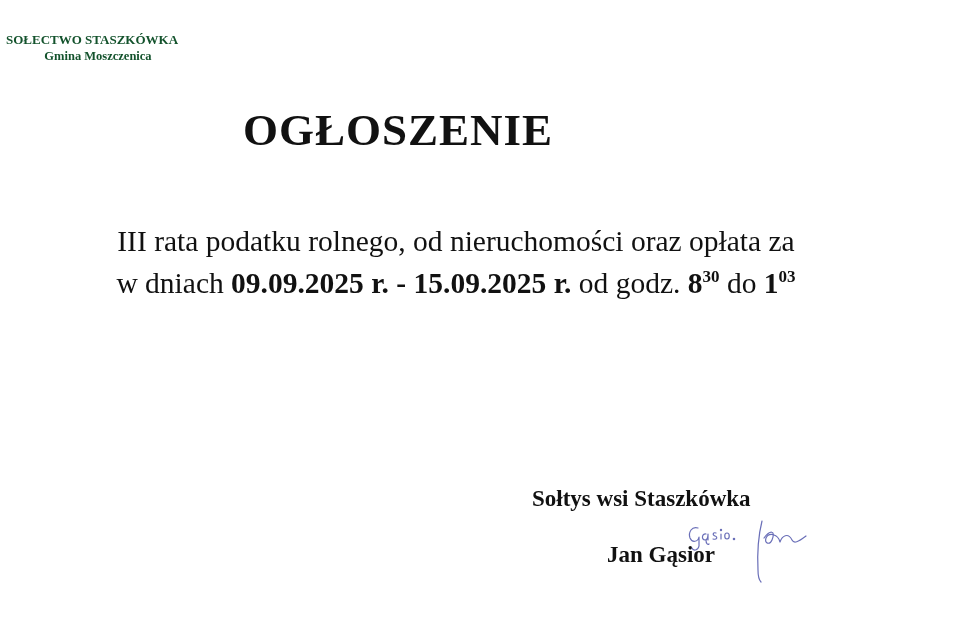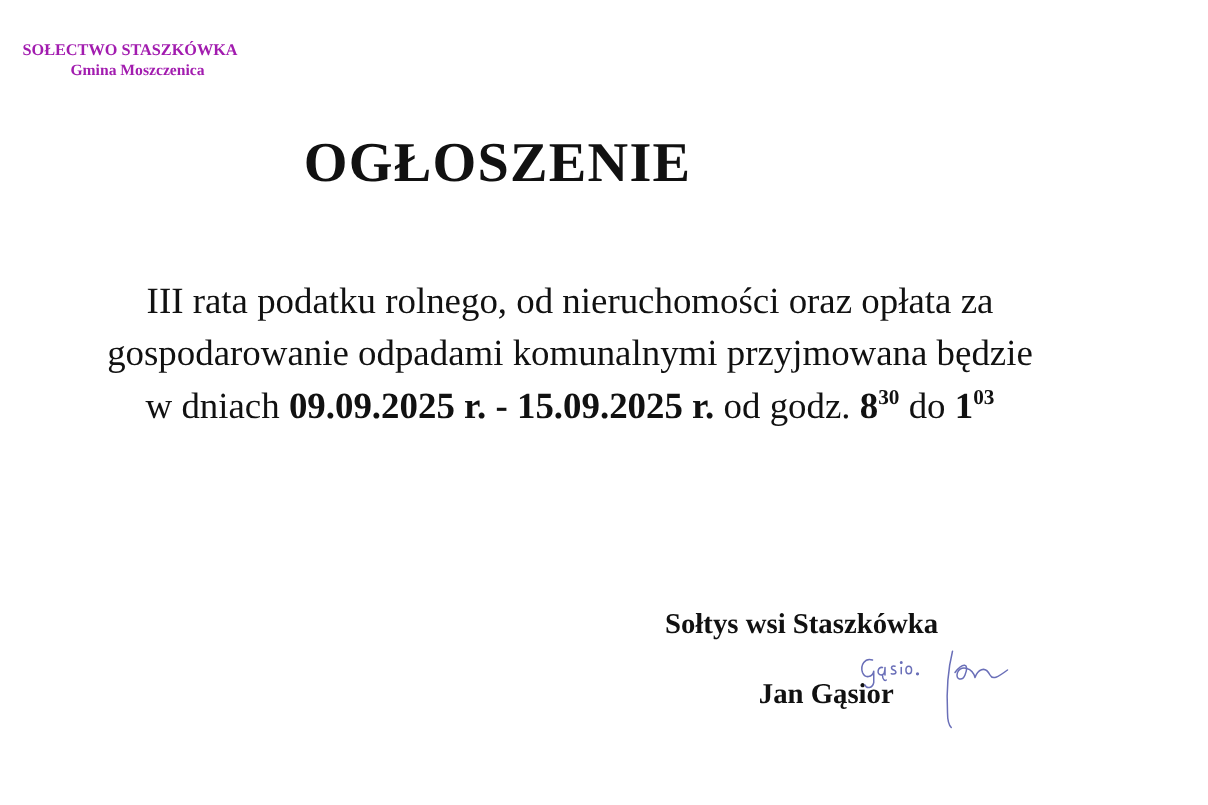--- a/index.html
+++ b/index.html
@@ -13,25 +13,24 @@
       position: relative;
       overflow: hidden;
       font-family: "Liberation Serif", "DejaVu Serif", serif;
       color: #111111;
     }
     .header {
       position: absolute;
       left: 6px;
       top: 31px;
       width: 190px;
-      color: #a21caf;
+      color: #14532d;
       font-weight: bold;
       text-align: center;
       line-height: 17px;
-      margin-left: 12px;
     }
     .header .org {
       font-size: 13px;
       letter-spacing: 0px;
       display: block;
       text-align: left;
     }
     .header .commune {
       font-size: 12.5px;
       display: block;
@@ -100,21 +99,20 @@
 
 <div class="header">
   <span class="org">SOŁECTWO STASZKÓWKA</span>
   <span class="commune">Gmina Moszczenica</span>
 </div>
 
 <h1 class="title">OGŁOSZENIE</h1>
 
 <div class="body-text">
   <span class="line">III rata podatku rolnego, od nieruchomości oraz opłata za</span>
-  <span class="line">gospodarowanie odpadami komunalnymi przyjmowana będzie</span>
   <span class="line"><span>w dniach </span><b>09.09.2025 r. - 15.09.2025 r.</b><span> od  godz. </span><b>8</b><sup>30</sup><span> do </span><b>1</b><sup>03</sup></span>
 </div>
 
 <div class="signature-block">
   <span class="role">Sołtys wsi Staszkówka</span>
   <span class="name">Jan Gąsior</span>
 </div>
 
 <svg class="signature-scribble" viewBox="0 0 150 70" xmlns="http://www.w3.org/2000/svg">
   <g fill="none" stroke="#6a6fb8" stroke-width="1.2" stroke-linecap="round" stroke-linejoin="round">

